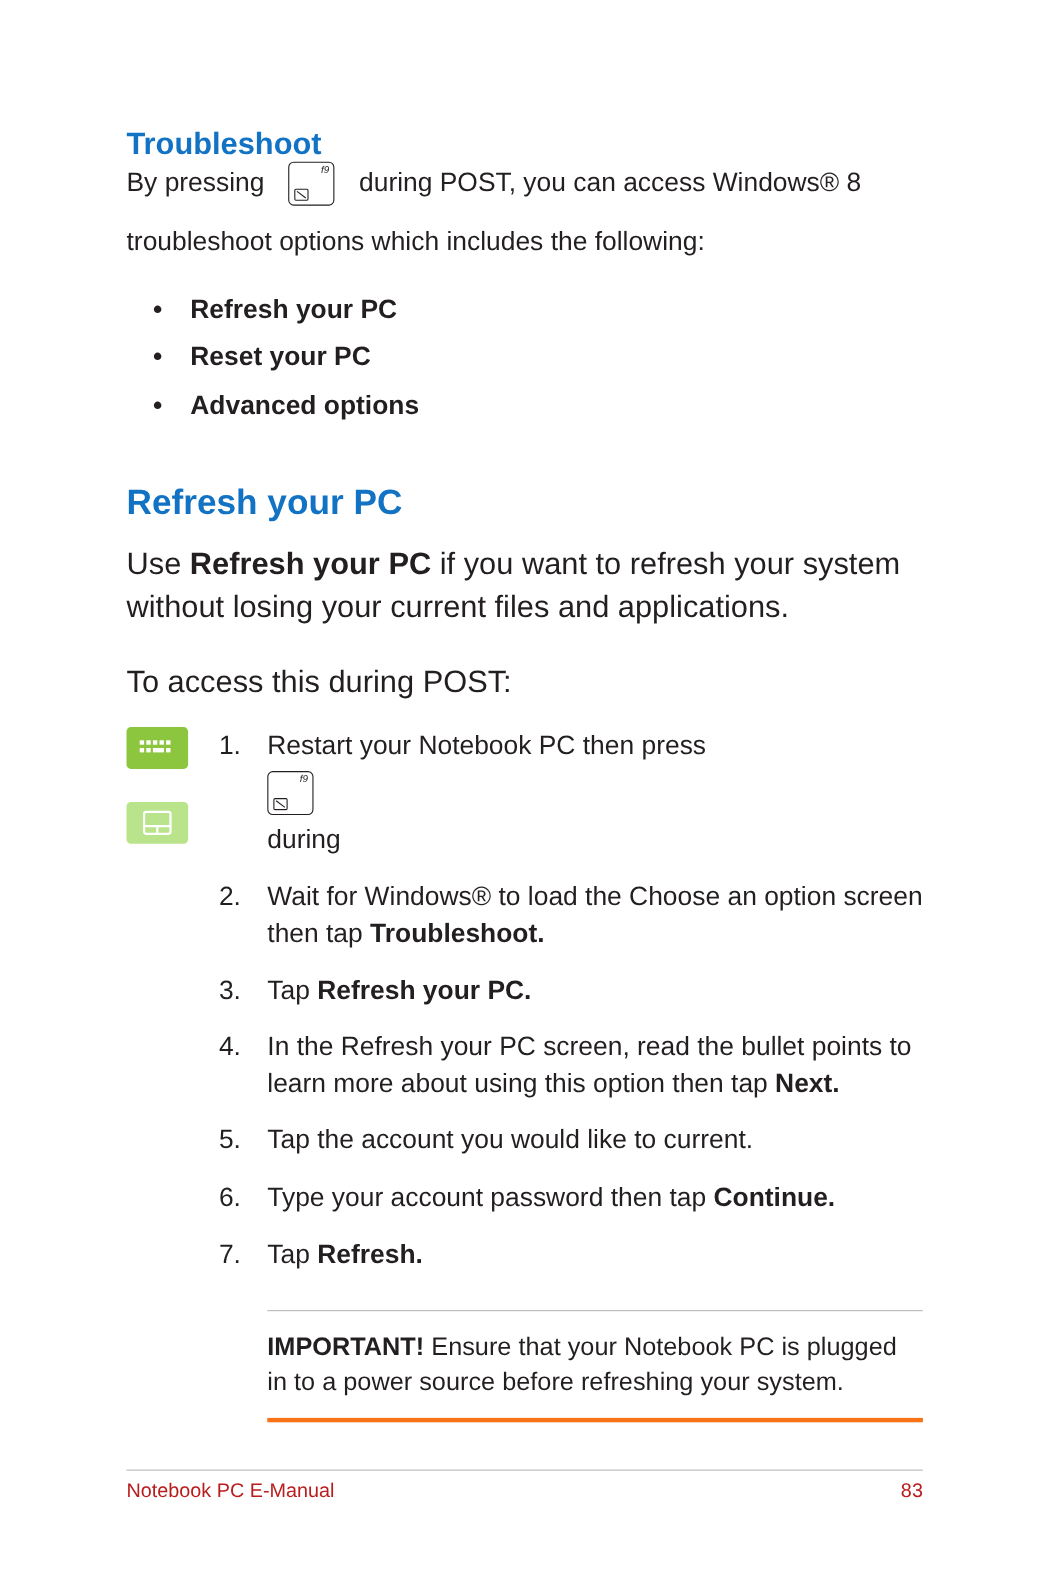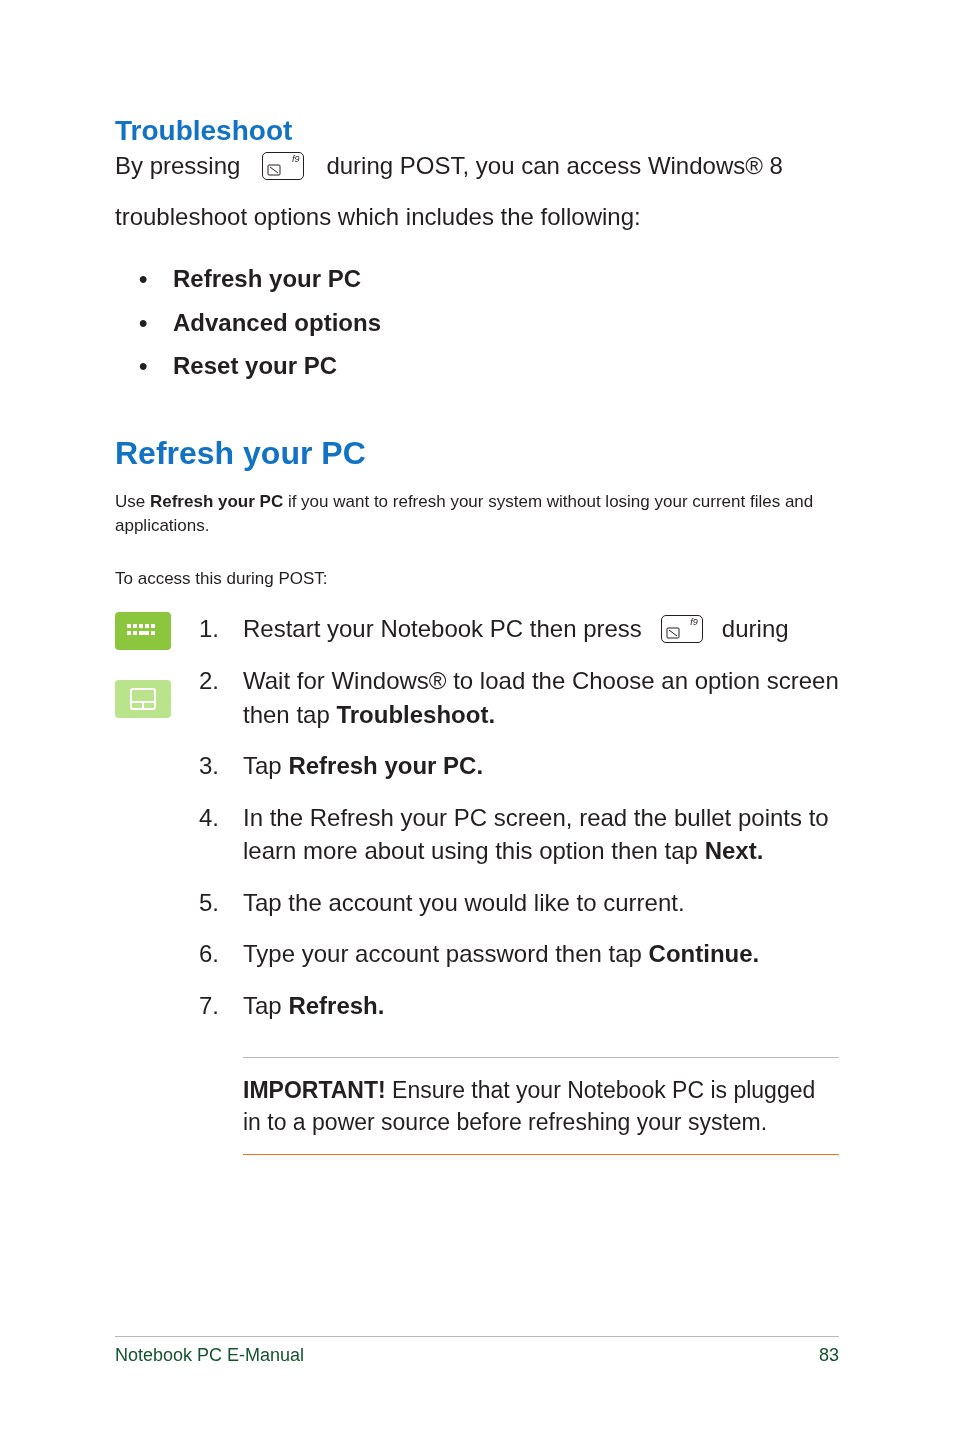--- a/index.html
+++ b/index.html
@@ -36,21 +36,21 @@
     }
 
     .key {
       display: inline-flex;
       align-items: flex-start;
       justify-content: space-between;
       border: 1.5px solid #231f20;
       border-radius: 5px;
       padding: 2px 4px 2px 4px;
       width: 42px;
-      height: 28px;
+      height: 40px;
       vertical-align: middle;
       font-size: 9px;
       font-style: italic;
       line-height: 1;
       position: relative;
     }
     .key .f9-label {
       position: absolute;
       top: 2px;
       right: 4px;
@@ -85,21 +85,21 @@
 
     .h2 {
       font-size: 32px;
       font-weight: 700;
       color: #1273c4;
       margin-top: 48px;
       margin-bottom: 18px;
     }
 
     .para {
-      font-size: 17px;
+      font-size: 28px;
       line-height: 1.4;
     }
     .para + .para { margin-top: 29px; }
 
     .steps-area {
       margin-top: 22px;
       display: flex;
       gap: 28px;
     }
 
@@ -133,48 +133,49 @@
       counter-increment: step;
     }
     .steps li::before {
       content: counter(step) ".";
       position: absolute;
       left: 0;
       top: 0;
     }
     .steps li .step-line-1 {
       display: inline-flex;
-      align-items: center;
+      align-items: flex-start;
       flex-wrap: wrap;
-      gap: 19px;
+      gap: 6px;
+      flex-direction: column;
     }
 
     .bold { font-weight: 700; }
 
     .callout {
       border-top: 1px solid #b9b9b9;
-      border-bottom: 1px solid #f97316;
+      border-bottom: 4px solid #f97316;
       padding: 16px 0;
       margin-top: 16px;
       margin-left: 128px;
       font-size: 23px;
       line-height: 1.4;
     }
 
     .footer {
       position: absolute;
       left: 115px;
       right: 115px;
       bottom: 72px;
       border-top: 1px solid #b9b9b9;
       padding-top: 8px;
       display: flex;
       justify-content: space-between;
       font-size: 18px;
-      color: #14532d;
+      color: #b91c1c;
       align-items: flex-end;
     }
   </style>
 </head>
 <body>
 
 <h1 class="h1">Troubleshoot</h1>
 
 <div class="intro-line-1">
   <span>By pressing</span>
@@ -184,22 +185,22 @@
       <rect x="1" y="1" width="12" height="10" rx="1" fill="none" stroke="#231f20" stroke-width="1"></rect>
       <line x1="3" y1="3" x2="11" y2="9" stroke="#231f20" stroke-width="1"></line>
     </svg>
   </span>
   <span>during POST, you can access Windows® 8</span>
 </div>
 <div class="intro-line-2">troubleshoot options which includes the following:</div>
 
 <ul class="top-bullets">
   <li>Refresh your PC</li>
+  <li>Reset your PC</li>
   <li>Advanced options</li>
-  <li>Reset your PC</li>
 </ul>
 
 <h2 class="h2">Refresh your PC</h2>
 
 <p class="para">
   <span>Use </span><span class="bold">Refresh your PC</span><span> if you want to refresh your system without losing your current files and applications.</span>
 </p>
 
 <p class="para">To access this during POST:</p>
 

